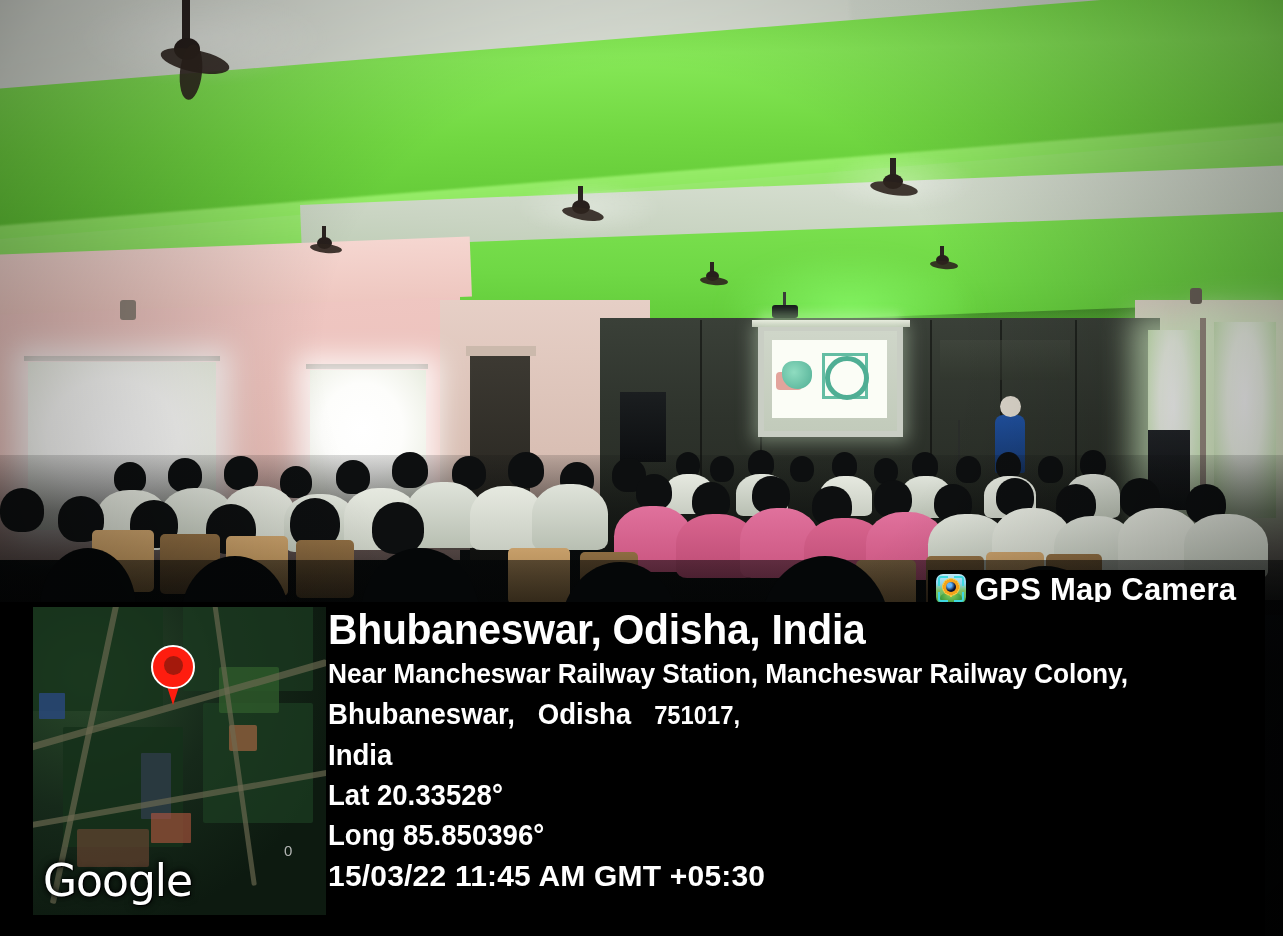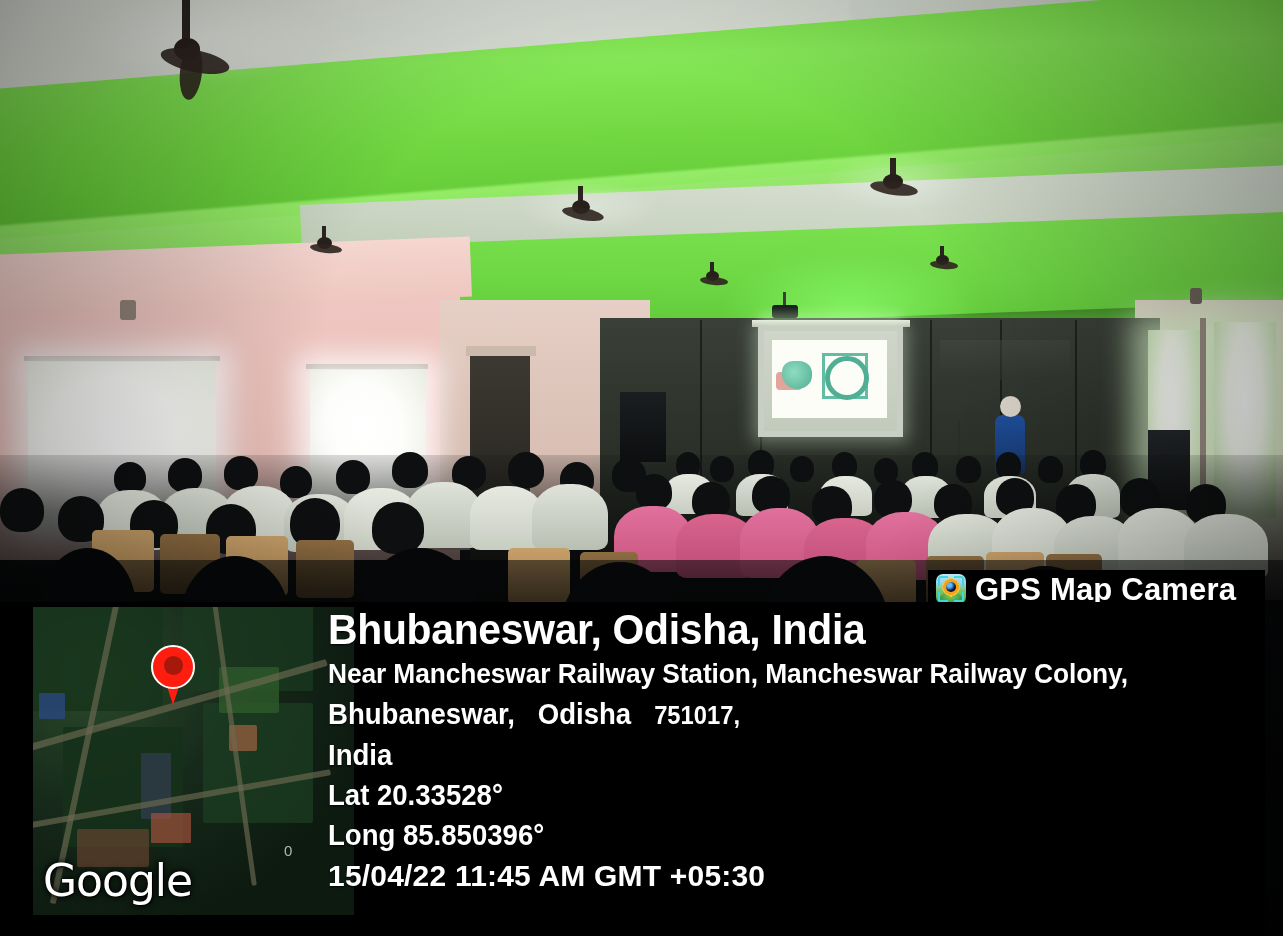--- a/index.html
+++ b/index.html
@@ -272,21 +272,20 @@
   }
   #info-overlay.solid{background:#000;}
 
   
   #map-thumb{
     position:absolute;left:33px;top:607px;width:293px;height:308px;
     overflow:hidden;
     background:
       radial-gradient(ellipse at 18% 22%,#2a4a2b 0%,#16291a 40%,#0d1a10 75%),
       linear-gradient(150deg,#1d3520 0%,#15281a 40%,#0f1e13 100%);
-    padding-left: 28px;
   }
   .map-field{position:absolute;border-radius:2px;}
   .map-road{
     position:absolute;background:#6d6a52;opacity:.65;border-radius:2px;
   }
   .map-bld{position:absolute;border-radius:1px;}
   #map-pin{
     position:absolute;left:118px;top:38px;width:44px;height:62px;
   }
   #map-pin .drop{
@@ -585,16 +584,16 @@
     <div class="ln line-addr2">
       <span>Bhubaneswar,</span>
       <span>&nbsp;</span>
       <span>Odisha</span>
       <span>&nbsp;</span>
       <span class="pin">751017,</span>
     </div>
     <div class="ln" id="line-addr3">India</div>
     <div class="ln" id="line-lat">Lat 20.33528°</div>
     <div class="ln" id="line-long">Long 85.850396°</div>
-    <div class="ln" id="line-datetime">15/04/22 11:45 AM GMT +05:30</div>
+    <div class="ln" id="line-datetime">15/03/22 11:45 AM GMT +05:30</div>
   </div>
 
 </div>
 
 </body></html>

